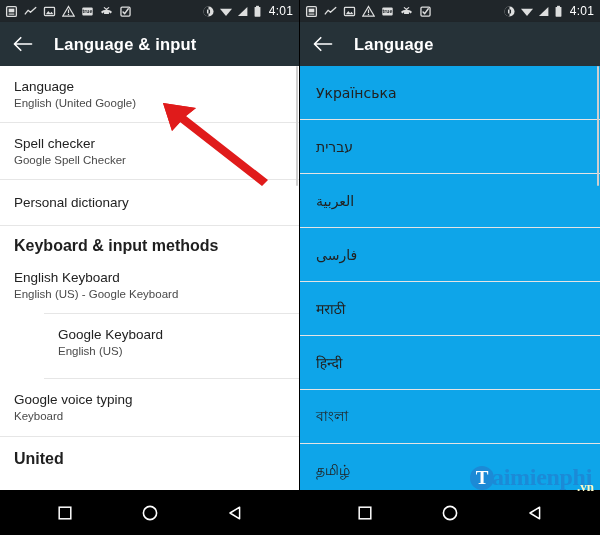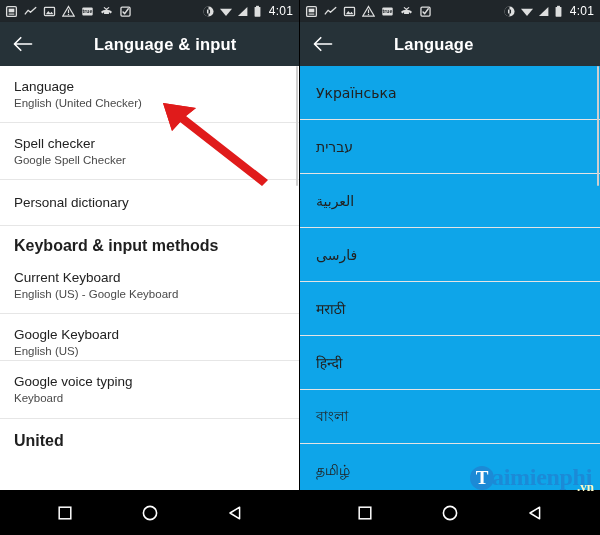--- a/index.html
+++ b/index.html
@@ -70,21 +70,20 @@
   }
 
   
   .appbar {
     height: 44px;
     background: #263238;
     display: flex;
     align-items: center;
     flex: 0 0 auto;
     box-shadow: 0 1px 2px rgba(0,0,0,.35);
-    gap: 40px;
   }
   .back-btn {
     width: 46px;
     height: 44px;
     display: flex;
     align-items: center;
     justify-content: center;
     cursor: pointer;
   }
   .appbar-title {
@@ -318,40 +317,40 @@
           </svg>
       </div>
       <div class="appbar-title">Language &amp; input</div>
     </div>
 
     <div class="list">
       <div class="scrollbar"></div>
 
       <div class="row" style="padding-top:12px;padding-bottom:11px;">
         <div class="title">Language</div>
-        <div class="subtitle">English (United Checker)</div>
+        <div class="subtitle">English (United Google)</div>
       </div>
 
       <div class="row" style="padding-top:12px;padding-bottom:11px;">
         <div class="title">Spell checker</div>
         <div class="subtitle">Google Spell Checker</div>
       </div>
 
       <div class="row" style="padding-top:14px;padding-bottom:14px;">
         <div class="title">Personal dictionary</div>
       </div>
 
       <div class="section-head">Keyboard &amp; input methods</div>
 
       <div class="row nodivider" style="padding-top:9px;padding-bottom:11px;">
-        <div class="title">Current Keyboard</div>
+        <div class="title">English Keyboard</div>
         <div class="subtitle">English (US) - Google Keyboard</div>
       </div>
 
-      <div class="row" style="padding-top:12px;padding-bottom:1px;border-top:1px solid #e6e6e6;">
+      <div class="row" style="padding-top:12px;padding-bottom:19px;border-top:1px solid #e6e6e6;margin-left:44px;">
         <div class="title">Google Keyboard</div>
         <div class="subtitle">English (US)</div>
       </div>
 
       <div class="row" style="padding-top:12px;padding-bottom:12px;">
         <div class="title">Google voice typing</div>
         <div class="subtitle">Keyboard</div>
       </div>
 
       <div class="section-head" style="padding-top:13px;">United</div>

